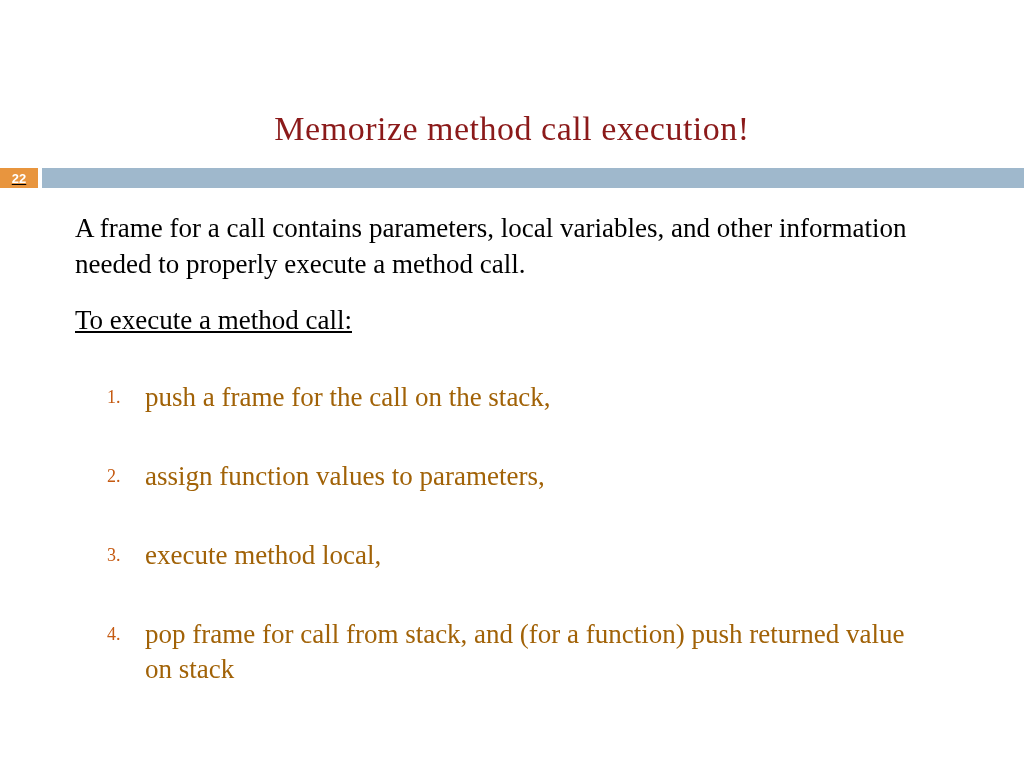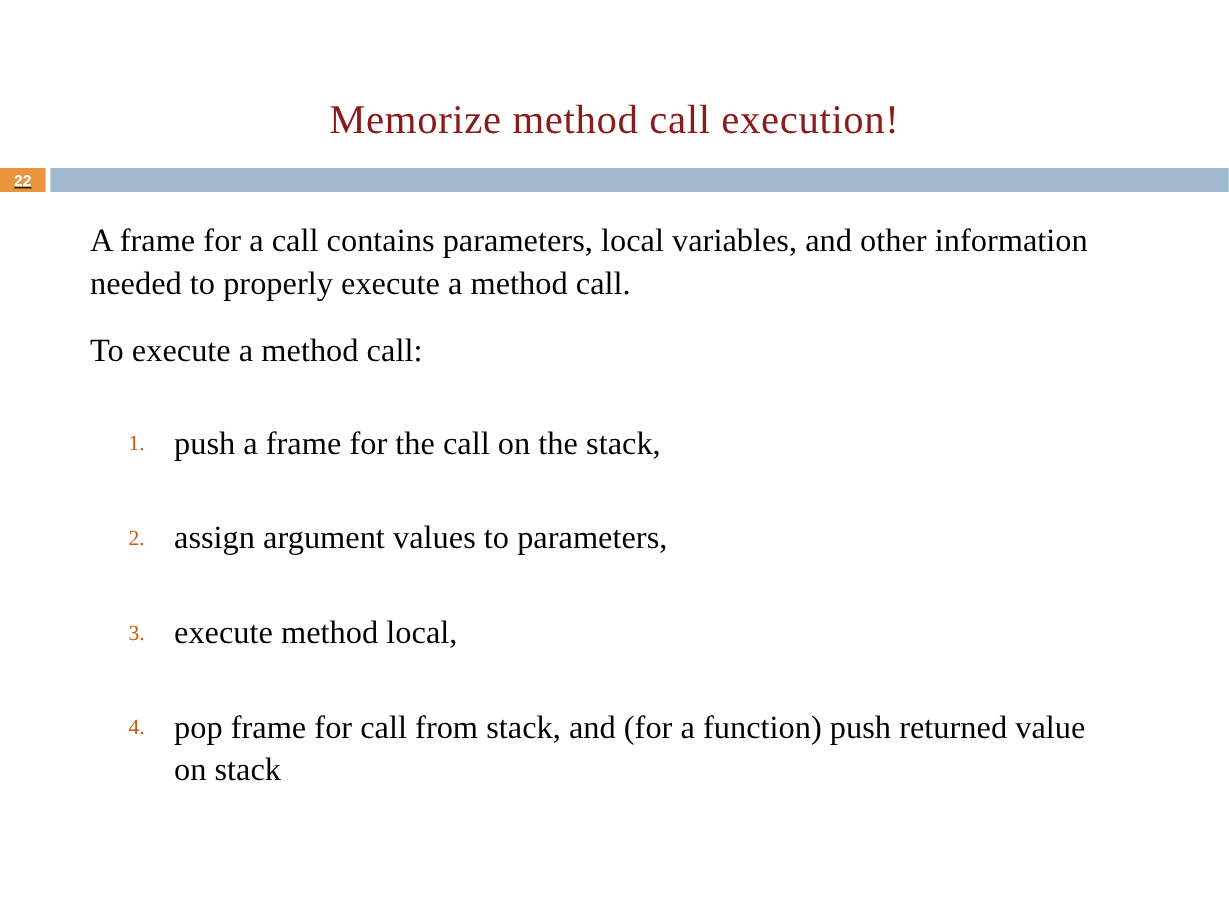--- a/index.html
+++ b/index.html
@@ -16,20 +16,21 @@
       overflow: hidden;
     }
     .title {
       text-align: center;
       color: #8B1A1A;
       font-size: 34px;
       font-weight: normal;
       padding-top: 82px;
       padding-bottom: 20px;
       letter-spacing: 0.5px;
+      margin-top: 28px;
     }
     .divider-row {
       display: flex;
       align-items: flex-start;
       height: 20px;
       text-decoration: underline;
     }
     .page-badge {
       background: #E8953E;
       color: #ffffff;
@@ -54,29 +55,30 @@
     .paragraph {
       color: #000000;
       font-size: 27px;
       line-height: 1.35;
       margin-bottom: 22px;
     }
     .subhead {
       color: #000000;
       font-size: 27px;
       margin-bottom: 24px;
+      text-decoration: underline;
     }
     .steps {
       list-style: none;
       padding-left: 32px;
       counter-reset: step;
     }
     .steps li {
       counter-increment: step;
-      color: #000000;
+      color: #a16207;
       font-size: 27px;
       line-height: 1.3;
       margin-bottom: 22px;
       position: relative;
       padding-left: 38px;
       margin-top: 44px;
     }
     .steps li::before {
       content: counter(step) ".";
       position: absolute;
@@ -103,17 +105,17 @@
 <div class="divider-row">
   <div class="page-badge">22</div>
   <div class="divider-bar"></div>
 </div>
 
 <div class="content">
   <p class="paragraph">A frame for a call contains parameters, local variables, and other information needed to properly execute a method call.</p>
   <p class="subhead">To execute a method call:</p>
   <ol class="steps">
     <li>push a frame for the call on the stack,</li>
-    <li>assign argument values to parameters,</li>
+    <li>assign function values to parameters,</li>
     <li>execute method local,</li>
     <li>pop frame for call from stack, and (for a function) push returned value on stack</li>
   </ol>
 </div>
 
 </body></html>

